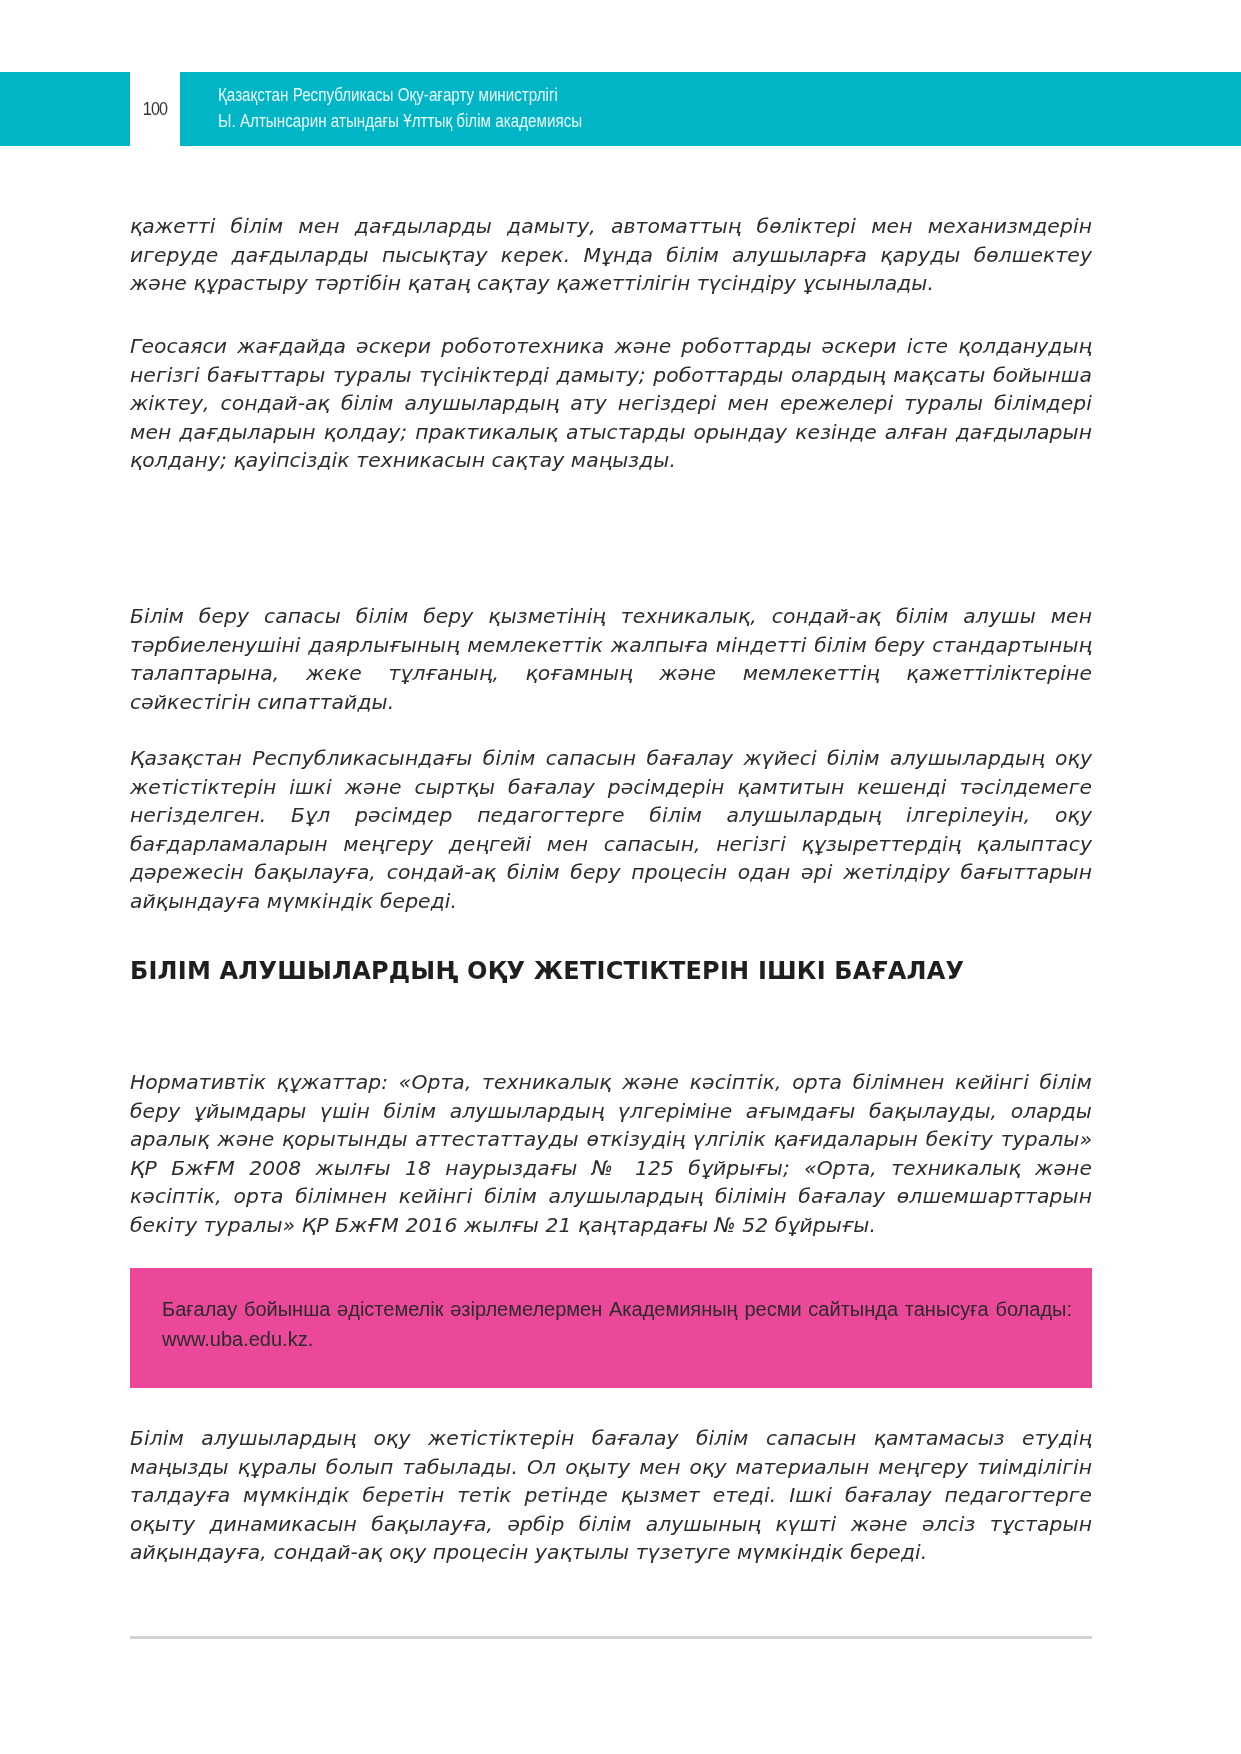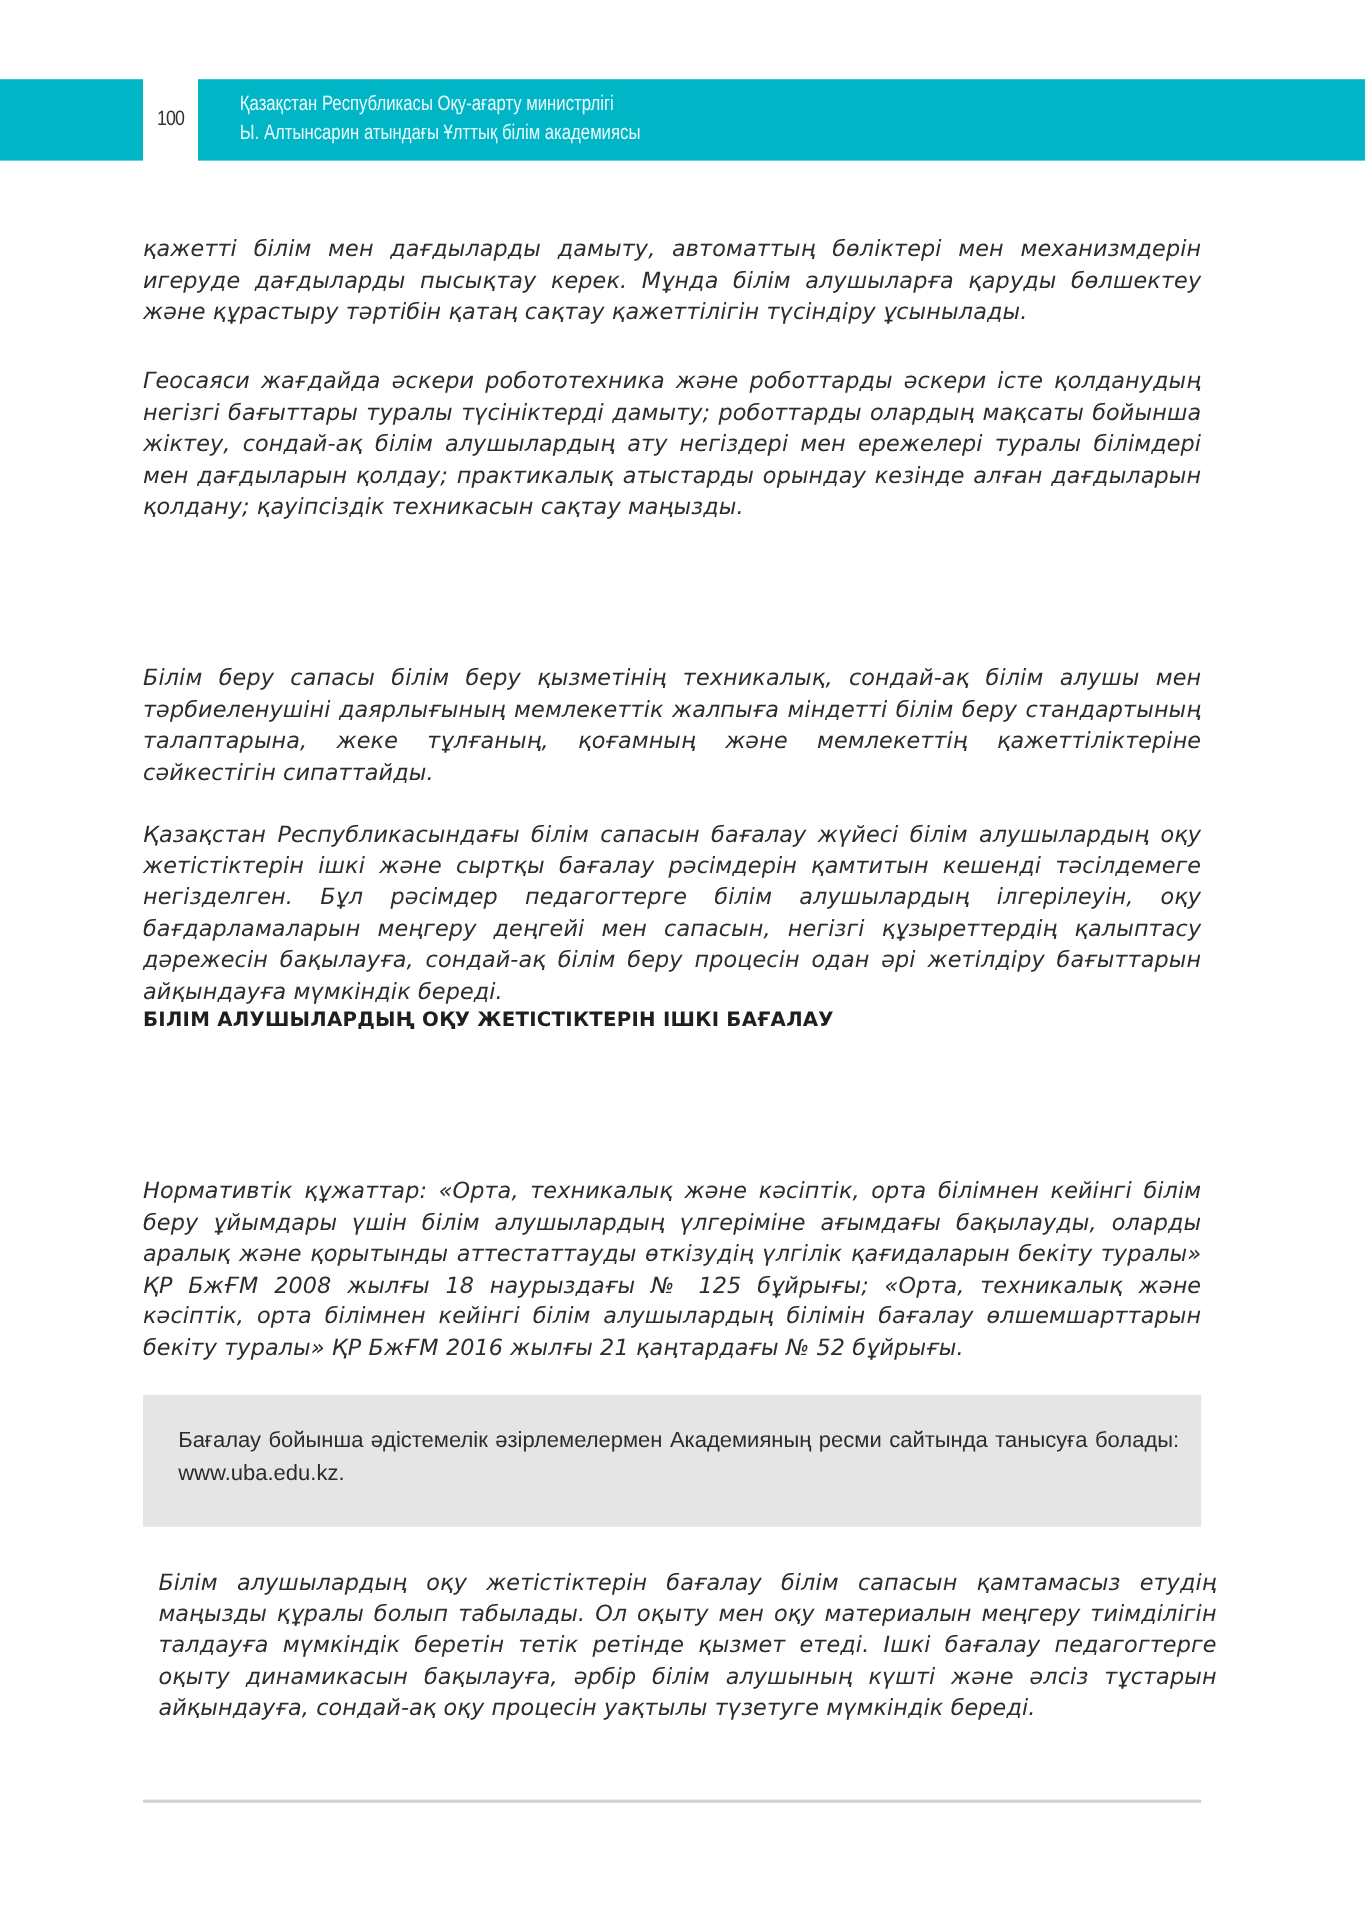--- a/index.html
+++ b/index.html
@@ -3,22 +3,22 @@
 <meta charset="utf-8">
 <style>
   html, body { margin: 0; padding: 0; background: #ffffff; }
   body { width: 1241px; height: 1754px; position: relative; overflow: hidden; font-family: "DejaVu Sans", sans-serif; color: #2b2b2b; }
   .hdr-left { position: absolute; left: 0; top: 72px; width: 130px; height: 74px; background: #00b5c6; }
   .hdr-page { position: absolute; left: 130px; top: 72px; width: 50px; height: 74px; display: flex; align-items: center; justify-content: center; font-family: "Liberation Sans", sans-serif; font-size: 19px; color: #333; letter-spacing: -1px; transform: scaleX(0.85); }
   .hdr-right { position: absolute; left: 180px; top: 72px; right: 0; height: 74px; background: #00b5c6; }
   .hdr-title { position: absolute; left: 218px; top: 82px; color: #e8fbfd; font-family: "Liberation Sans", sans-serif; font-size: 19px; line-height: 26px; transform-origin: left top; transform: scaleX(0.8); white-space: nowrap; }
   .content { position: absolute; left: 130px; width: 962px; }
   p.body { margin: 0; font-size: 20.3px; line-height: 28.6px; text-align: justify; color: #2d2d2d; letter-spacing: 0.1px; font-style: italic; }
-  .heading { position: absolute; left: 130px; top: 917px; font-size: 18px; font-weight: bold; color: #1f1f1f; letter-spacing: 0.2px; white-space: nowrap; }
-  .notebox { position: absolute; left: 130px; top: 1268px; width: 962px; height: 120px; background: #e5e5e5; }
+  .heading { position: absolute; left: 130px; top: 957px; font-size: 24px; font-weight: bold; color: #1f1f1f; letter-spacing: 0.2px; white-space: nowrap; }
+  .notebox { position: absolute; left: 130px; top: 1268px; width: 962px; height: 120px; background: #ec4899; }
   .notebox p { margin: 0; position: absolute; left: 32px; top: 26px; width: 910px; font-family: "Liberation Sans", sans-serif; font-size: 20px; line-height: 30px; color: #2b2b2b; text-align: justify; }
   .footer-rule { position: absolute; left: 130px; top: 1636px; width: 962px; height: 3px; background: #d2d2d2; }
 </style>
 </head>
 <body>
 
 <div class="hdr-left"></div>
 <div class="hdr-page">100</div>
 <div class="hdr-right"></div>
 <div class="hdr-title">
@@ -45,17 +45,17 @@
 <div class="heading">БІЛІМ АЛУШЫЛАРДЫҢ ОҚУ ЖЕТІСТІКТЕРІН ІШКІ БАҒАЛАУ</div>
 
 <div class="content" style="top: 1068px;">
   <p class="body">Нормативтік құжаттар: «Орта, техникалық және кәсіптік, орта білімнен кейінгі білім беру ұйымдары үшін білім алушылардың үлгеріміне ағымдағы бақылауды, оларды аралық және қорытынды аттестаттауды өткізудің үлгілік қағидаларын бекіту туралы» ҚР БжҒМ 2008 жылғы 18 наурыздағы № 125 бұйрығы; «Орта, техникалық және кәсіптік, орта білімнен кейінгі білім алушылардың білімін бағалау өлшемшарттарын бекіту туралы» ҚР БжҒМ 2016 жылғы 21 қаңтардағы № 52 бұйрығы.</p>
 </div>
 
 <div class="notebox">
   <p>Бағалау бойынша әдістемелік әзірлемелермен Академияның ресми сайтында танысуға болады: www.uba.edu.kz.</p>
 </div>
 
-<div class="content" style="top: 1424px; margin-left: 14px;">
+<div class="content" style="top: 1424px;">
   <p class="body">Білім алушылардың оқу жетістіктерін бағалау білім сапасын қамтамасыз етудің маңызды құралы болып табылады. Ол оқыту мен оқу материалын меңгеру тиімділігін талдауға мүмкіндік беретін тетік ретінде қызмет етеді. Ішкі бағалау педагогтерге оқыту динамикасын бақылауға, әрбір білім алушының күшті және әлсіз тұстарын айқындауға, сондай-ақ оқу процесін уақтылы түзетуге мүмкіндік береді.</p>
 </div>
 
 <div class="footer-rule"></div>
 
 </body></html>

